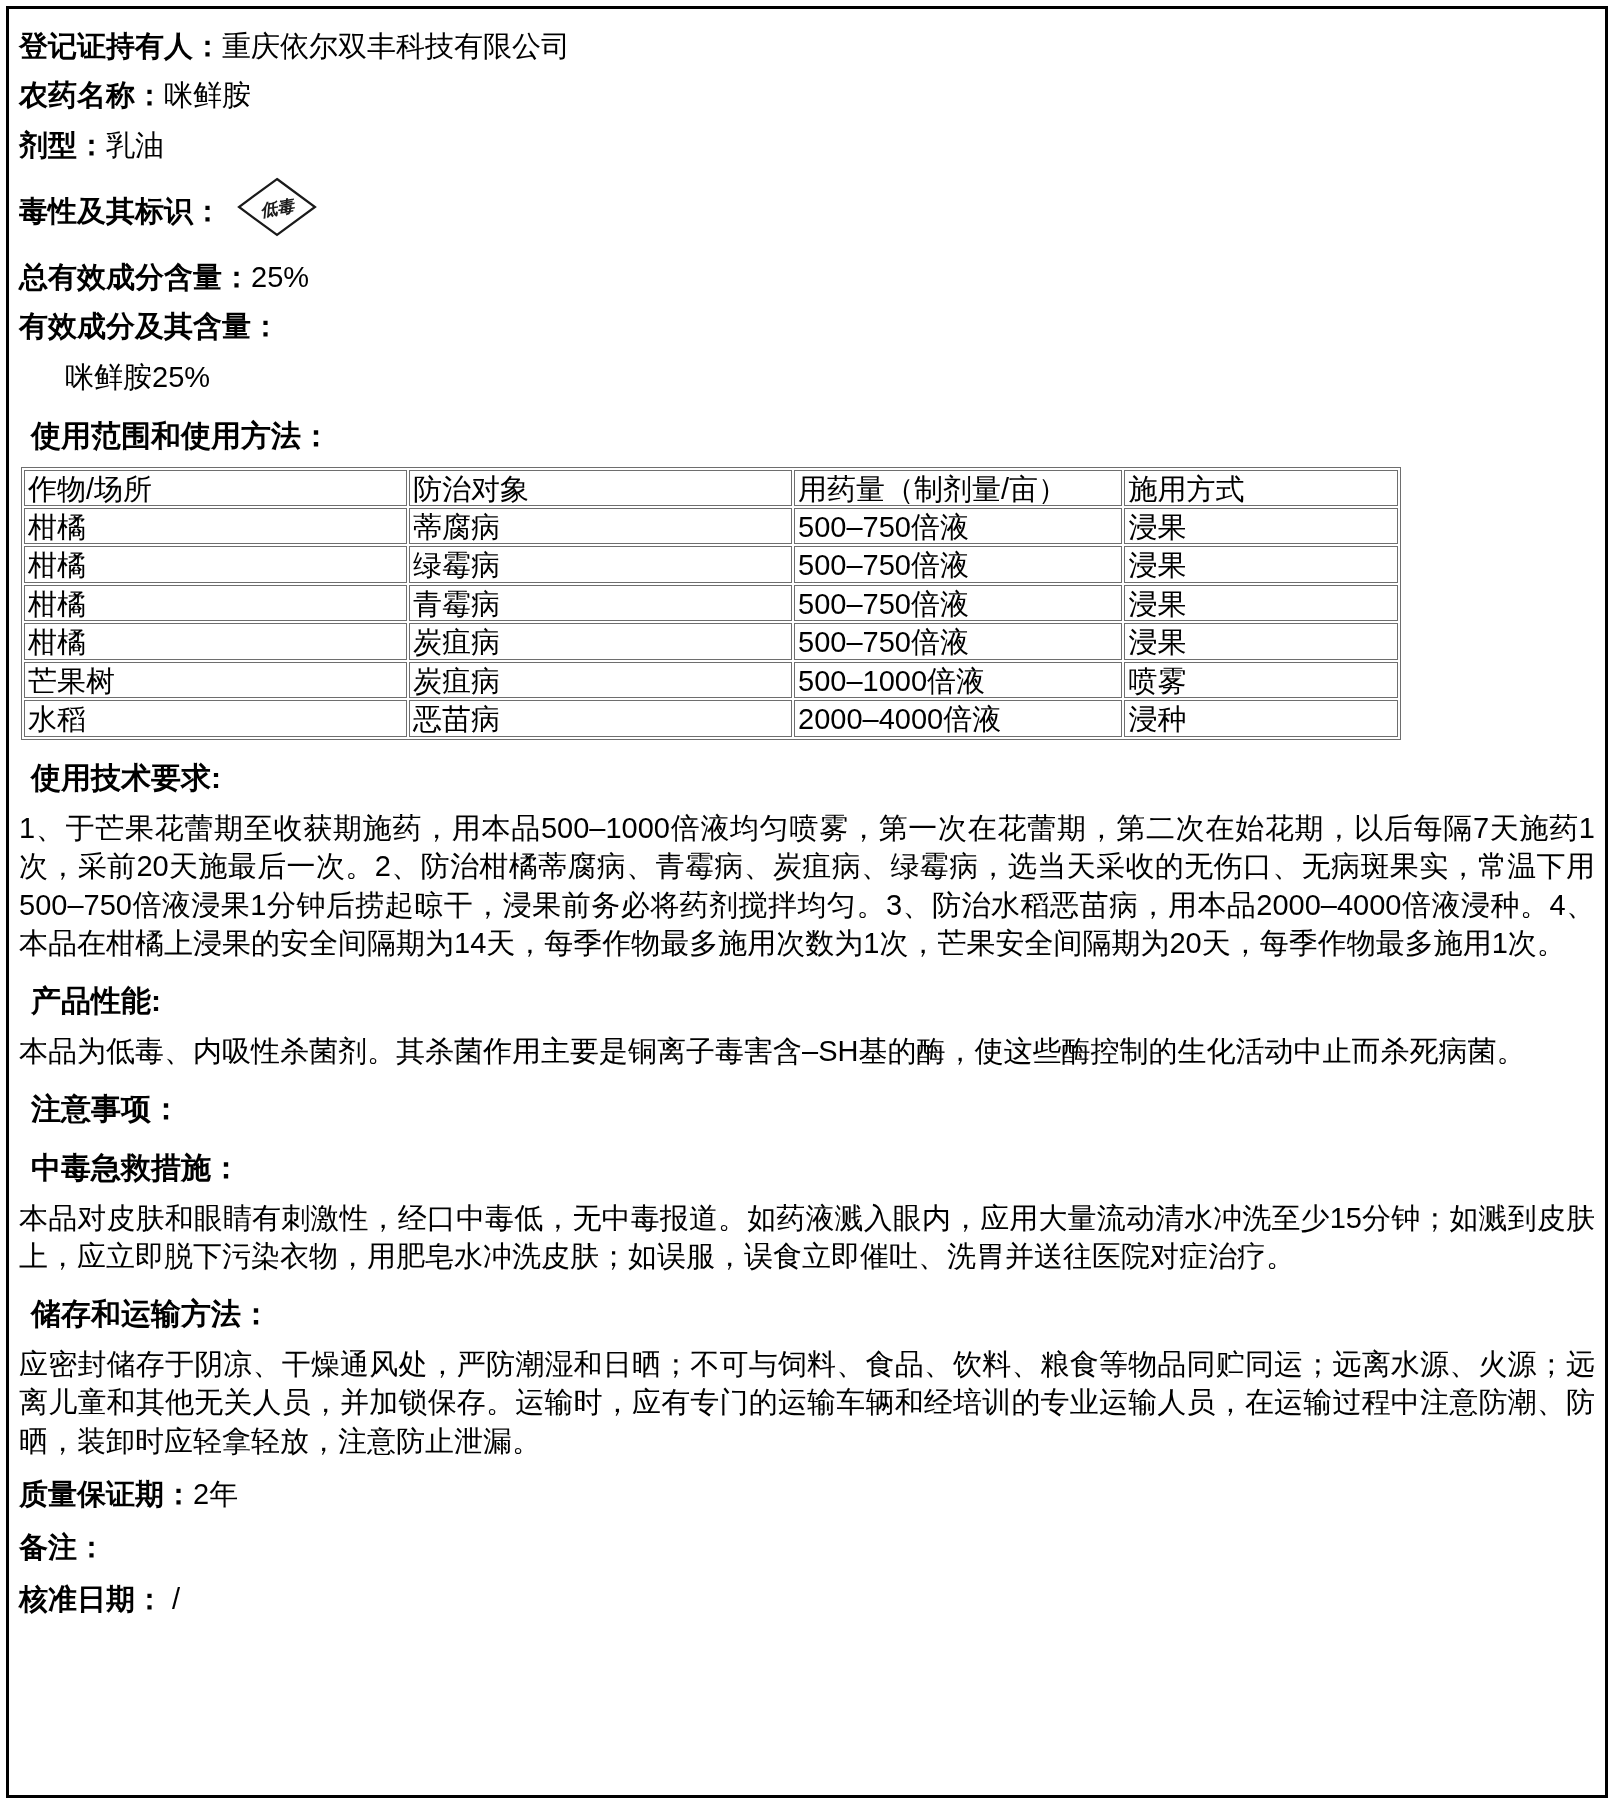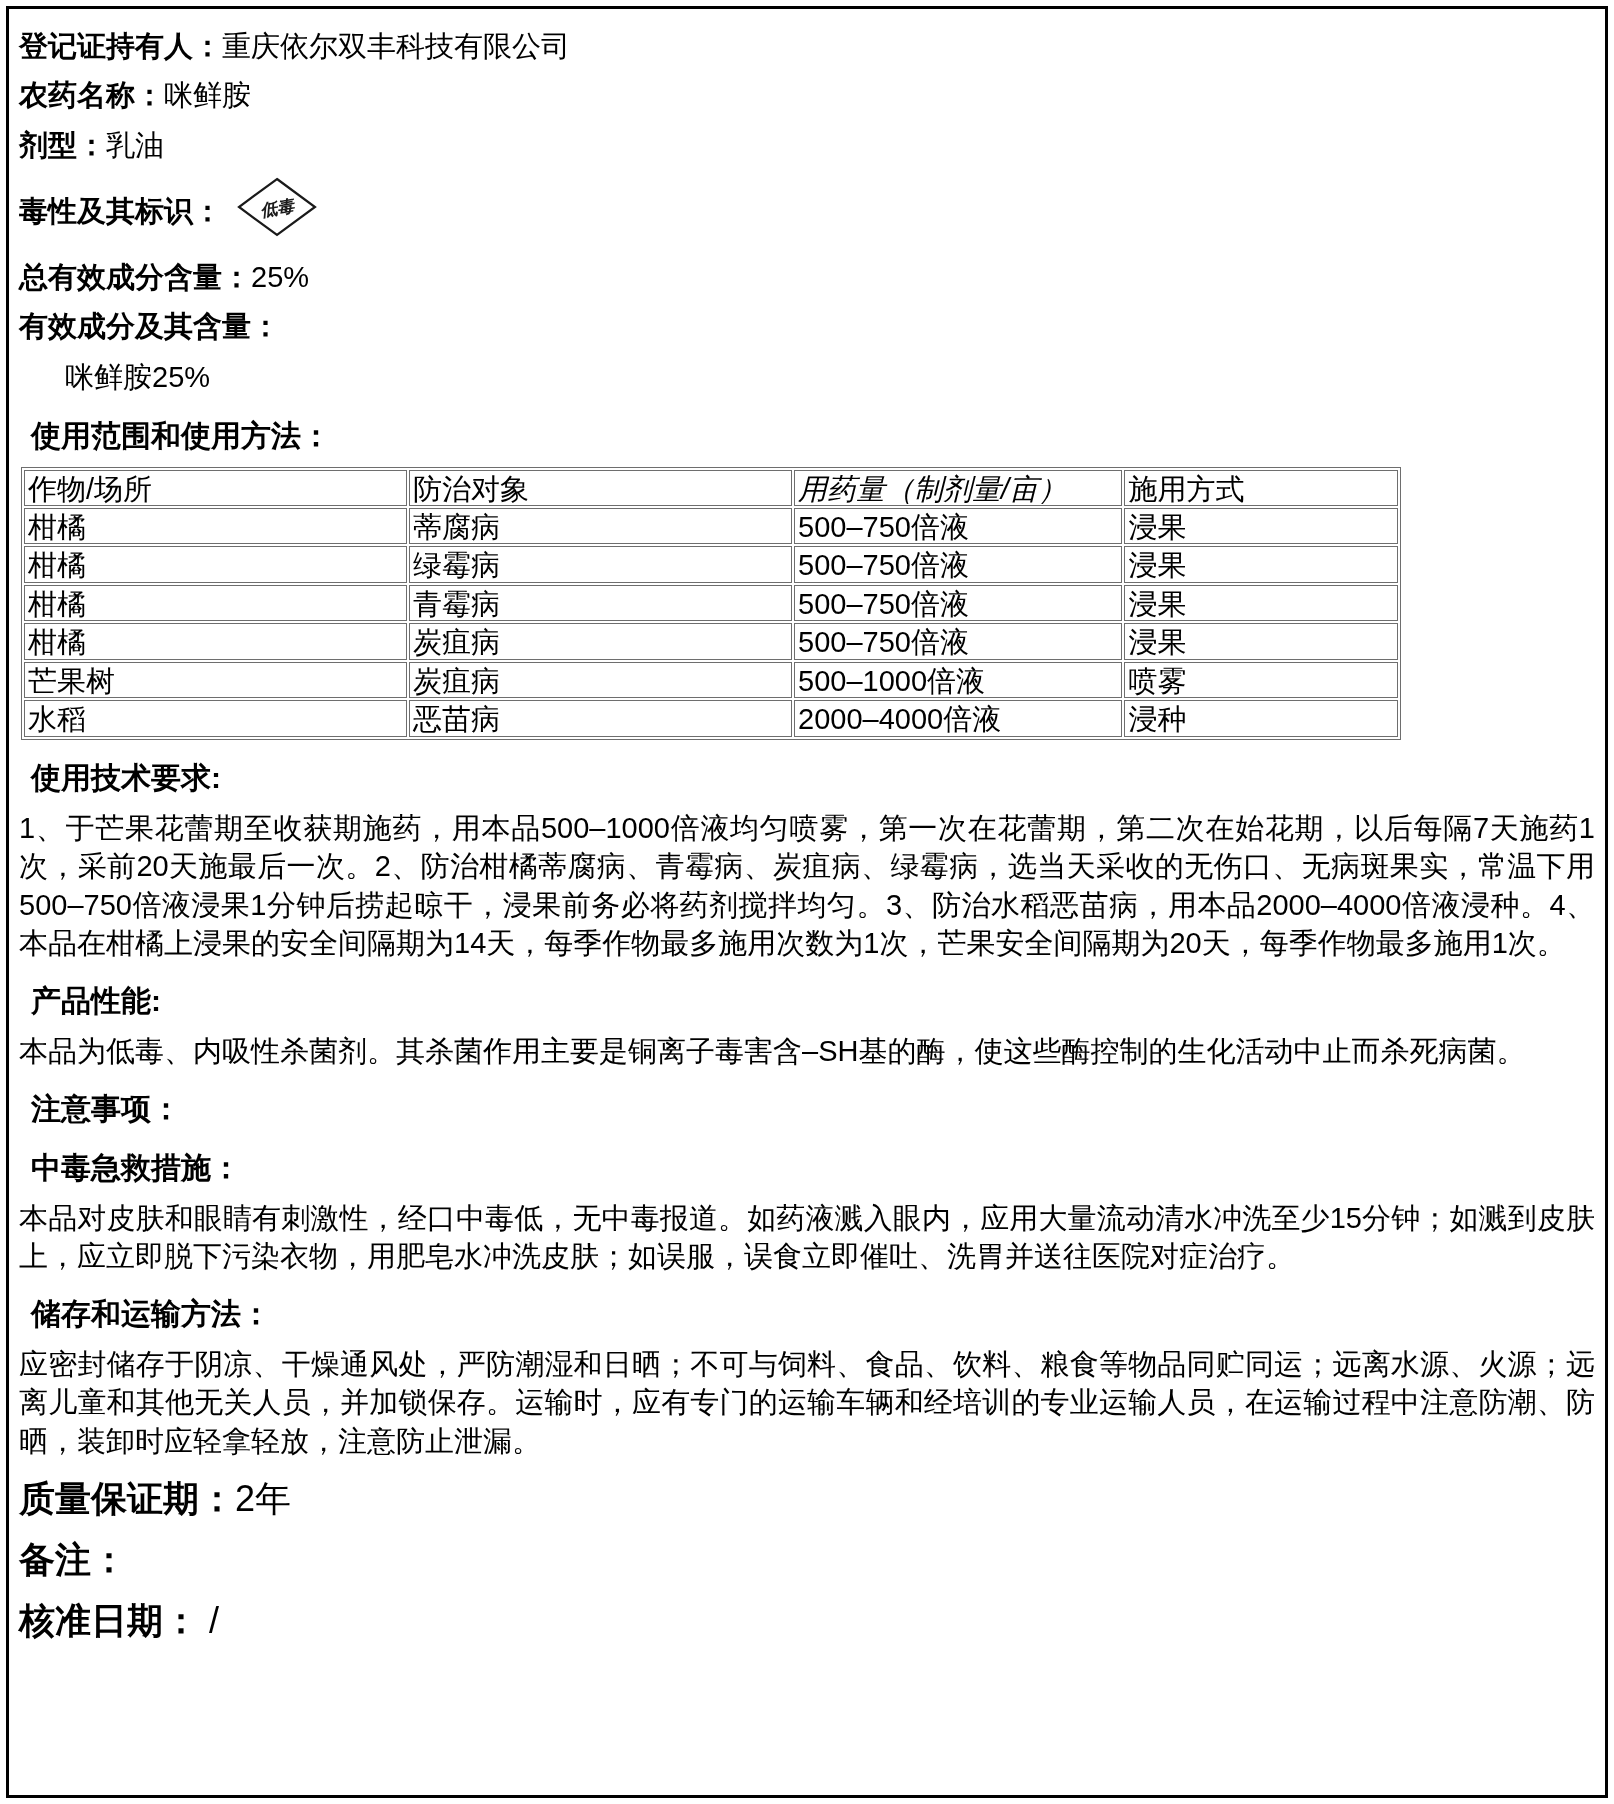--- a/index.html
+++ b/index.html
@@ -53,30 +53,30 @@
     border: 1px solid #6e6e6e;
     font-size: 29px;
     font-weight: normal;
     text-align: left;
     padding: 2px 3px 0 3px;
     line-height: 1.12;
     vertical-align: middle;
   }
   .col-crop   { width: 28%; }
   .col-target { width: 28%; }
-  .col-dosage { width: 24%; font-style: italic; }
+  .col-dosage { width: 24%; }
   .col-method { width: 20%; }
   .section-body {
     font-size: 29px;
     line-height: 1.33;
     text-align: justify;
     margin: 0 0 6px 0;
   }
   .footer-row {
-    font-size: 36px;
+    font-size: 29px;
     line-height: 1.25;
     margin: 16px 0;
     white-space: nowrap;
   }
 </style>
 </head>
 <body>
 
 <div class="page">
   <div class="sheet">

